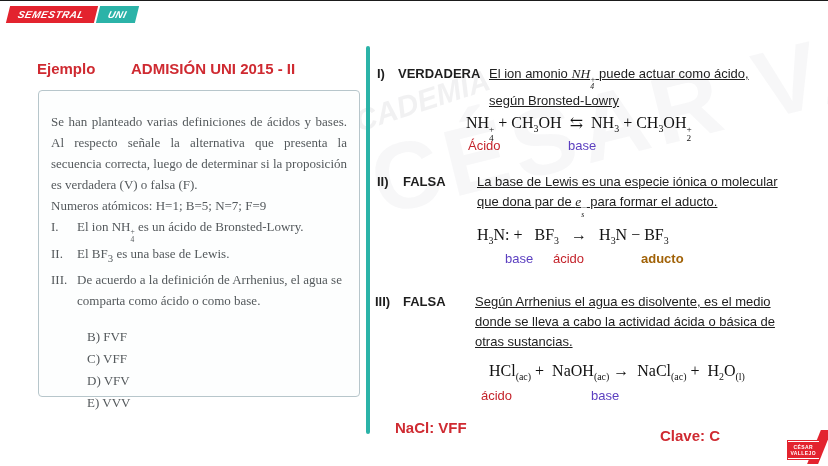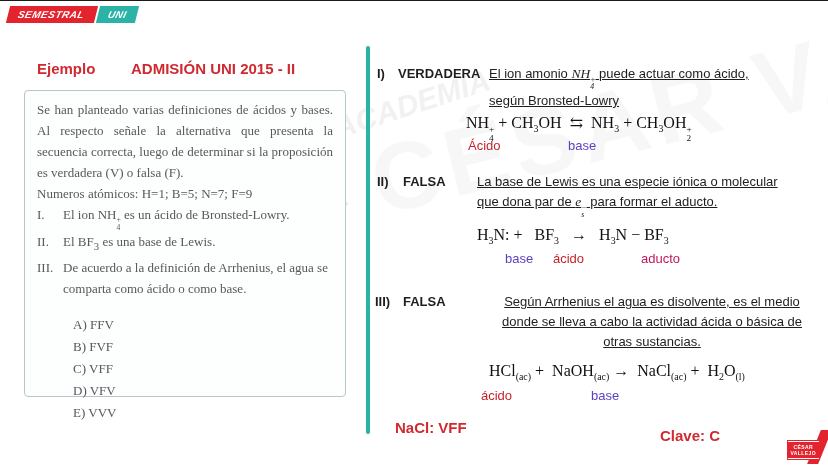--- a/index.html
+++ b/index.html
@@ -15,58 +15,58 @@
     font-size:10px; line-height:17px; letter-spacing:0.5px;
     transform:skewX(-14deg);
   }
   .banner .sem{background:var(--banner_red); padding:0 12px 0 10px;}
   .banner .uni{background:var(--teal); padding:0 10px; margin-left:2px;}
   
   .heading{position:absolute; left:37px; top:59px; font-size:15px; font-weight:bold; color:var(--title_red);}
   .heading .ej{margin-right:32px;}
   
   .pbox{
-    position:absolute; left:24px; top:89px; width:322px; height:307px; box-sizing:border-box;
+    position:absolute; left:38px; top:89px; width:322px; height:307px; box-sizing:border-box;
     border:1.5px solid var(--box_border); border-radius:4px; background:#fdfefe;
-    padding:8px 12px 6px 12px;
+    padding:20px 12px 6px 12px;
     font-family:"Liberation Serif", serif; font-size:13px; line-height:21px; color:#54595c;
   }
   .pbox p{margin:0; text-align:justify;}
   .pitem{display:flex;}
   .pitem .pnum{flex:none; width:26px;}
   .pitem .ptext{flex:1;}
   .opts{margin-top:15px; padding-left:36px; line-height:22px;}
   
   .divider{position:absolute; left:366px; top:45px; width:4px; height:388px; background:var(--teal); border-radius:2px;}
   
   .sol{position:absolute; display:flex; font-size:13px; line-height:20px; color:#1e1e1e;}
   .sol .rn{flex:none; font-weight:bold;}
   .sol .vd{flex:none; font-weight:bold;}
   .sol .sx{flex:none;text-decoration:underline;}
   .sol-i{left:377px; top:63px;}  .sol-i .rn{width:21px;} .sol-i .vd{width:91px;} .sol-i .sx{width:334px;}
   .sol-ii{left:377px; top:171px;} .sol-ii .rn{width:26px;} .sol-ii .vd{width:74px;} .sol-ii .sx{width:352px;}
-  .sol-iii{left:375px; top:291px;} .sol-iii .rn{width:28px;} .sol-iii .vd{width:72px;} .sol-iii .sx{width:354px;text-align:center;}
+  .sol-iii{left:375px; top:291px;} .sol-iii .rn{width:28px;} .sol-iii .vd{width:72px;} .sol-iii .sx{width:354px;}
   .frm{font-family:"Liberation Serif","DejaVu Serif",serif; font-style:italic; font-size:13.5px;}
   
   .eq{
     position:absolute; font-family:"Liberation Serif","DejaVu Serif","DejaVu Sans",serif;
     font-size:16px; color:#111; white-space:pre;
   }
   .eq sub,.frm sub{font-size:0.62em;}
   .eq-1{left:466px; top:112px;}
   .eq-2{left:477px; top:225px;}
   .eq-3{left:489px; top:361px;}
   .stk{
     display:inline-flex; flex-direction:column; align-items:flex-start;
     font-size:0.58em; line-height:1.0; vertical-align:-0.45em;
   }
   .lbl{position:absolute; font-size:13px; line-height:18px;}
   .lbl.acid{color:var(--acid_red);}
   .lbl.base{color:var(--base_purple);margin-left:28px;}
-  .lbl.plain{color:#be185d;}
+  .lbl.plain{color:#a16207;font-weight:bold;}
   
   .ans{position:absolute; font-size:15px; font-weight:bold; color:var(--title_red);}
   .ans.rpta{left:395px; top:418px;}
   .ans.clave{left:660px; top:426px;}
   
   .wm{position:absolute; pointer-events:none; font-weight:bold; white-space:nowrap;}
   .wm-acad{left:120px; top:300px; font-size:46px; font-style:italic;
            color:rgba(205,45,65,0.14); transform:rotate(-33deg); transform-origin:left top;}
   .wm-acad2{left:330px; top:112px; font-size:30px; font-style:italic;
            color:rgba(180,180,185,0.18); transform:rotate(-18deg); transform-origin:left top;}
@@ -112,21 +112,20 @@
     </div>
     <div class="pitem">
       <span class="pnum">II.</span>
       <span class="ptext"><span>El BF</span><sub>3</sub><span> es una base de Lewis.</span></span>
     </div>
     <div class="pitem">
       <span class="pnum">III.</span>
       <span class="ptext"><span>De acuerdo a la definición de Arrhenius, el agua se comparta como ácido o como base.</span></span>
     </div>
     <div class="opts">
-      <div>A)  FFV</div>
       <div>B)  FVF</div>
       <div>C)  VFF</div>
       <div>D)  VFV</div>
       <div>E)  VVV</div>
     </div>
   </div>
 
   <div class="divider"></div>
 
   <div class="sol sol-i">

